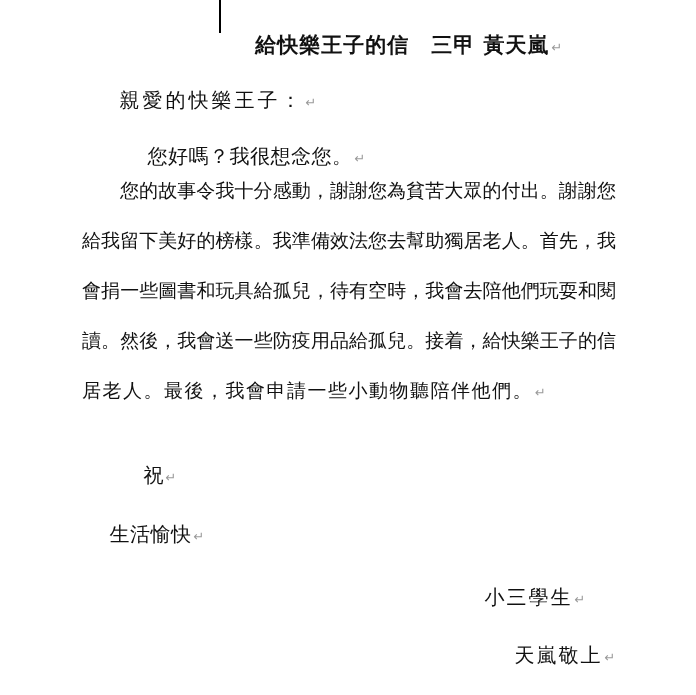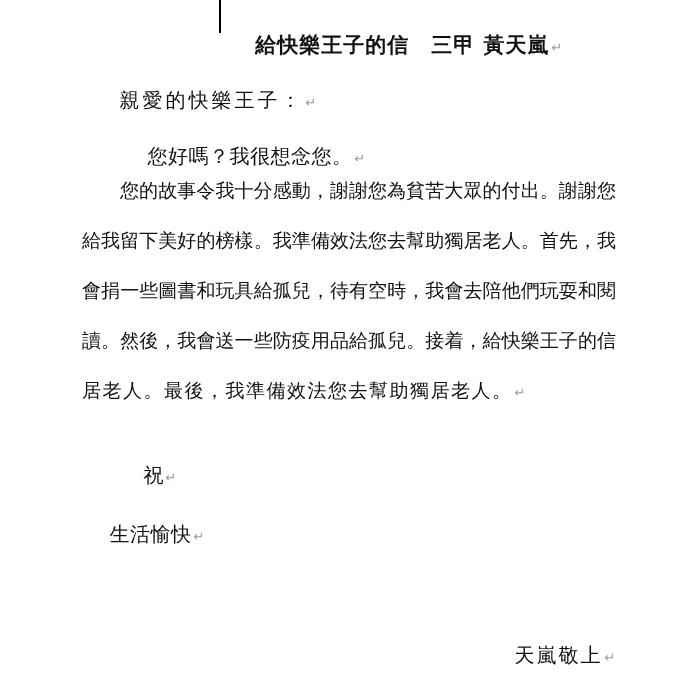--- a/index.html
+++ b/index.html
@@ -142,31 +142,34 @@
   <div class="jline l2">
     <span>給我留下美好的榜樣。我準備效法您去幫助獨居老人。首先，我</span>
   </div>
   <div class="jline l3">
     <span>會捐一些圖書和玩具給孤兒，待有空時，我會去陪他們玩耍和閱</span>
   </div>
   <div class="jline l4">
     <span>讀。然後，我會送一些防疫用品給孤兒。接着，給快樂王子的信</span>
   </div>
   <div class="jline last l5">
-    <span>居老人。最後，我準備效法您去幫助獨居老人。</span><span class="pmark">↵</span>
+    <span>居老人。最後，我會申請一些小動物聽陪伴他們。</span><span class="pmark">↵</span>
   </div>
 
   <div class="abs wish-lead">
     <span>祝</span><span class="pmark">↵</span>
   </div>
 
   <div class="abs wish">
     <span>生活愉快</span><span class="pmark">↵</span>
   </div>
 
+  <div class="abs sig-identity">
+    <span>小三學生</span><span class="pmark">↵</span>
+  </div>
 
   <div class="abs sig-name">
     <span>天嵐敬上</span><span class="pmark">↵</span>
   </div>
 
   <div class="abs sig-date">
     
   </div>
 
 </div>

